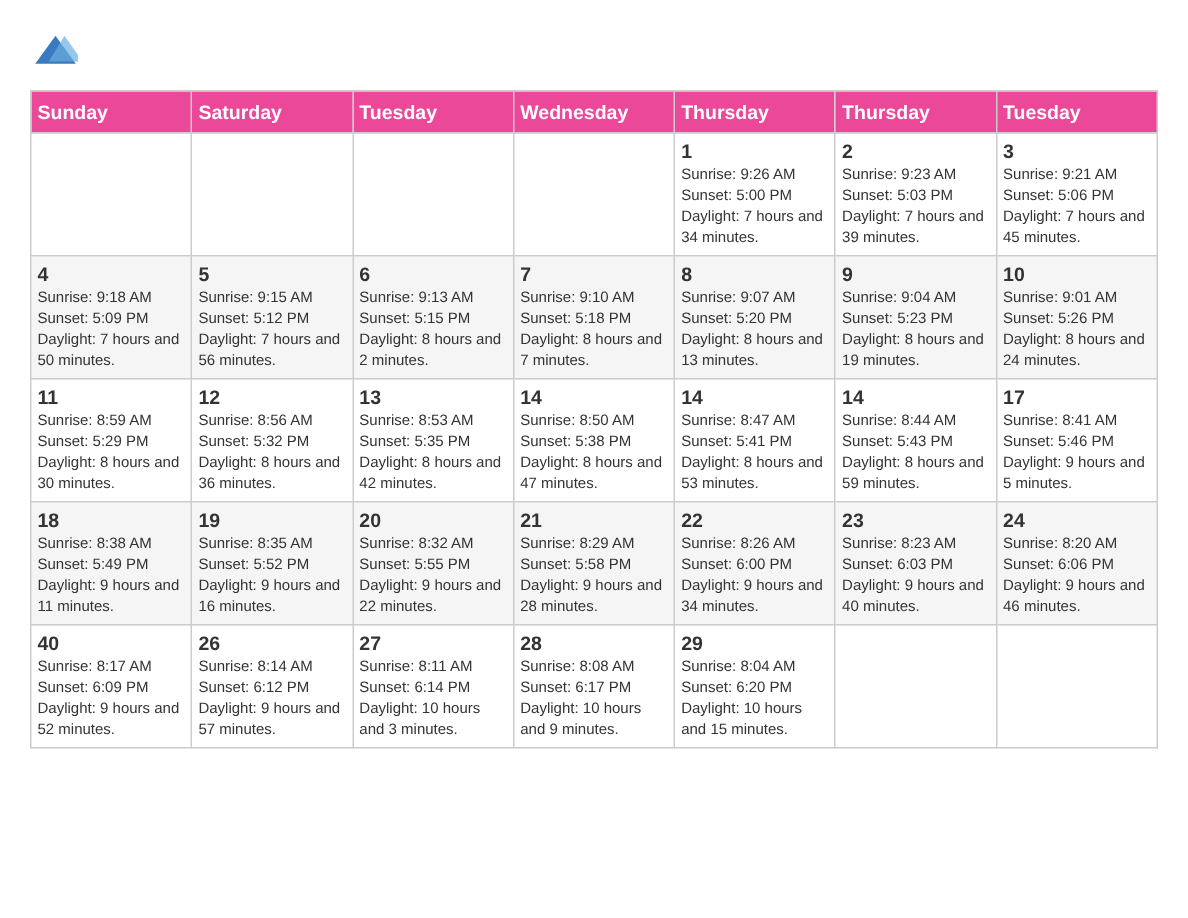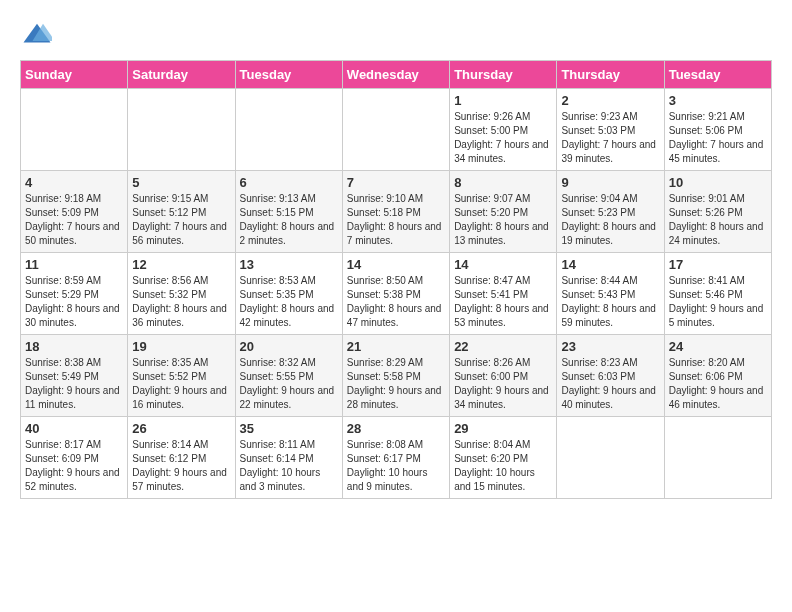--- a/index.html
+++ b/index.html
@@ -274,21 +274,21 @@
             Sunrise: 8:17 AM<br>Sunset: 6:09 PM<br>Daylight: 9 hours and 52 minutes.
           </div>
         </td>
         <td>
           <span class="day-number">26</span>
           <div class="day-info">
             Sunrise: 8:14 AM<br>Sunset: 6:12 PM<br>Daylight: 9 hours and 57 minutes.
           </div>
         </td>
         <td>
-          <span class="day-number">35</span>
+          <span class="day-number">27</span>
           <div class="day-info">
             Sunrise: 8:11 AM<br>Sunset: 6:14 PM<br>Daylight: 10 hours and 3 minutes.
           </div>
         </td>
         <td>
           <span class="day-number">28</span>
           <div class="day-info">
             Sunrise: 8:08 AM<br>Sunset: 6:17 PM<br>Daylight: 10 hours and 9 minutes.
           </div>
         </td>

